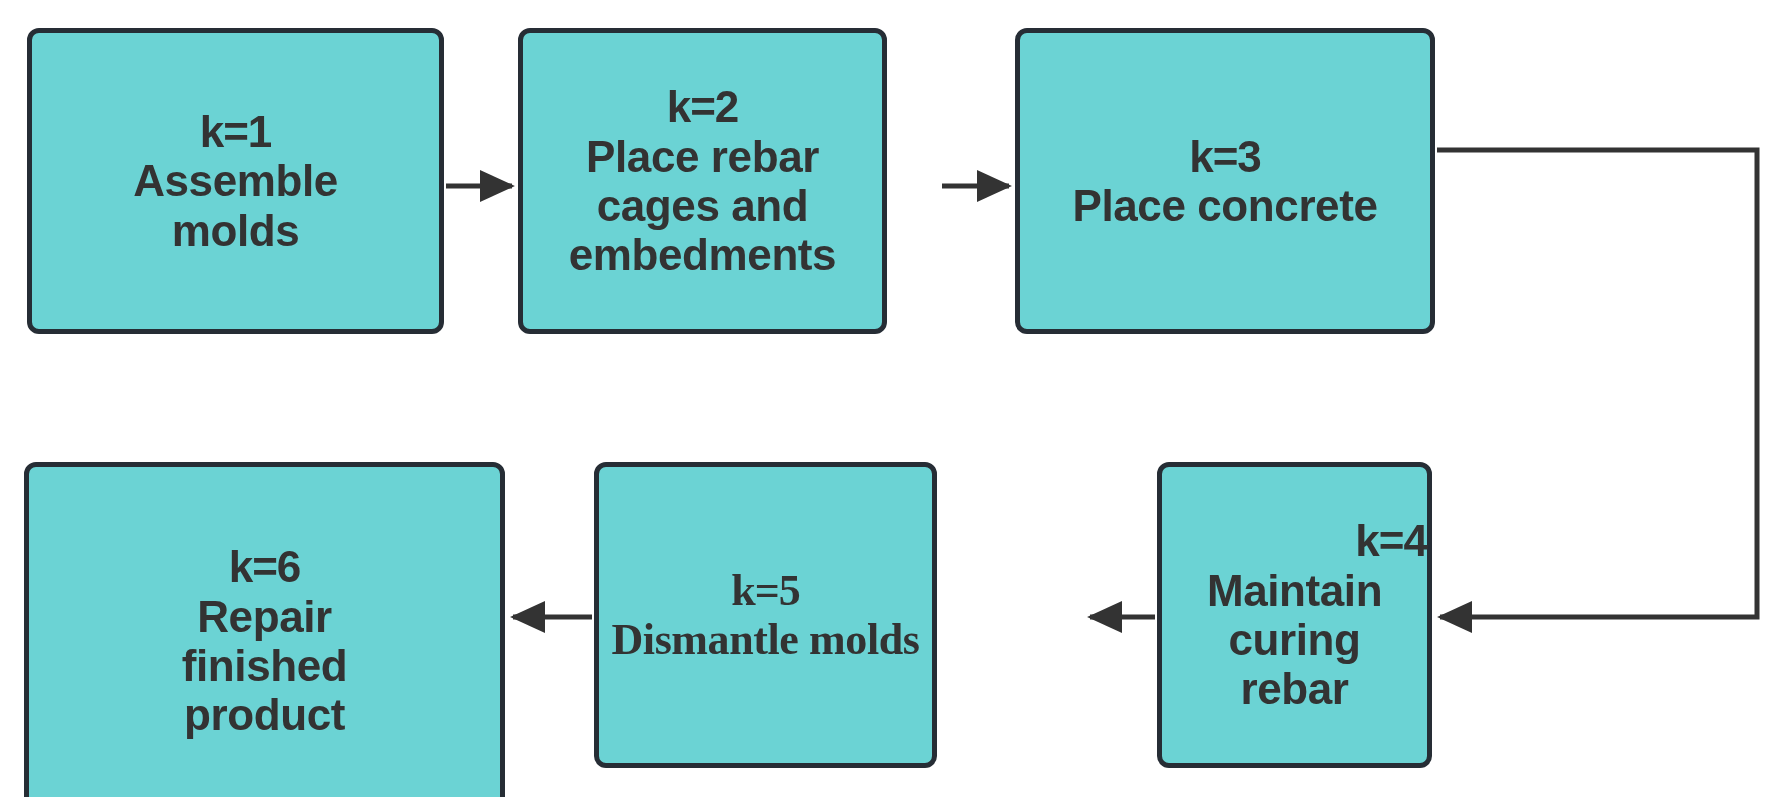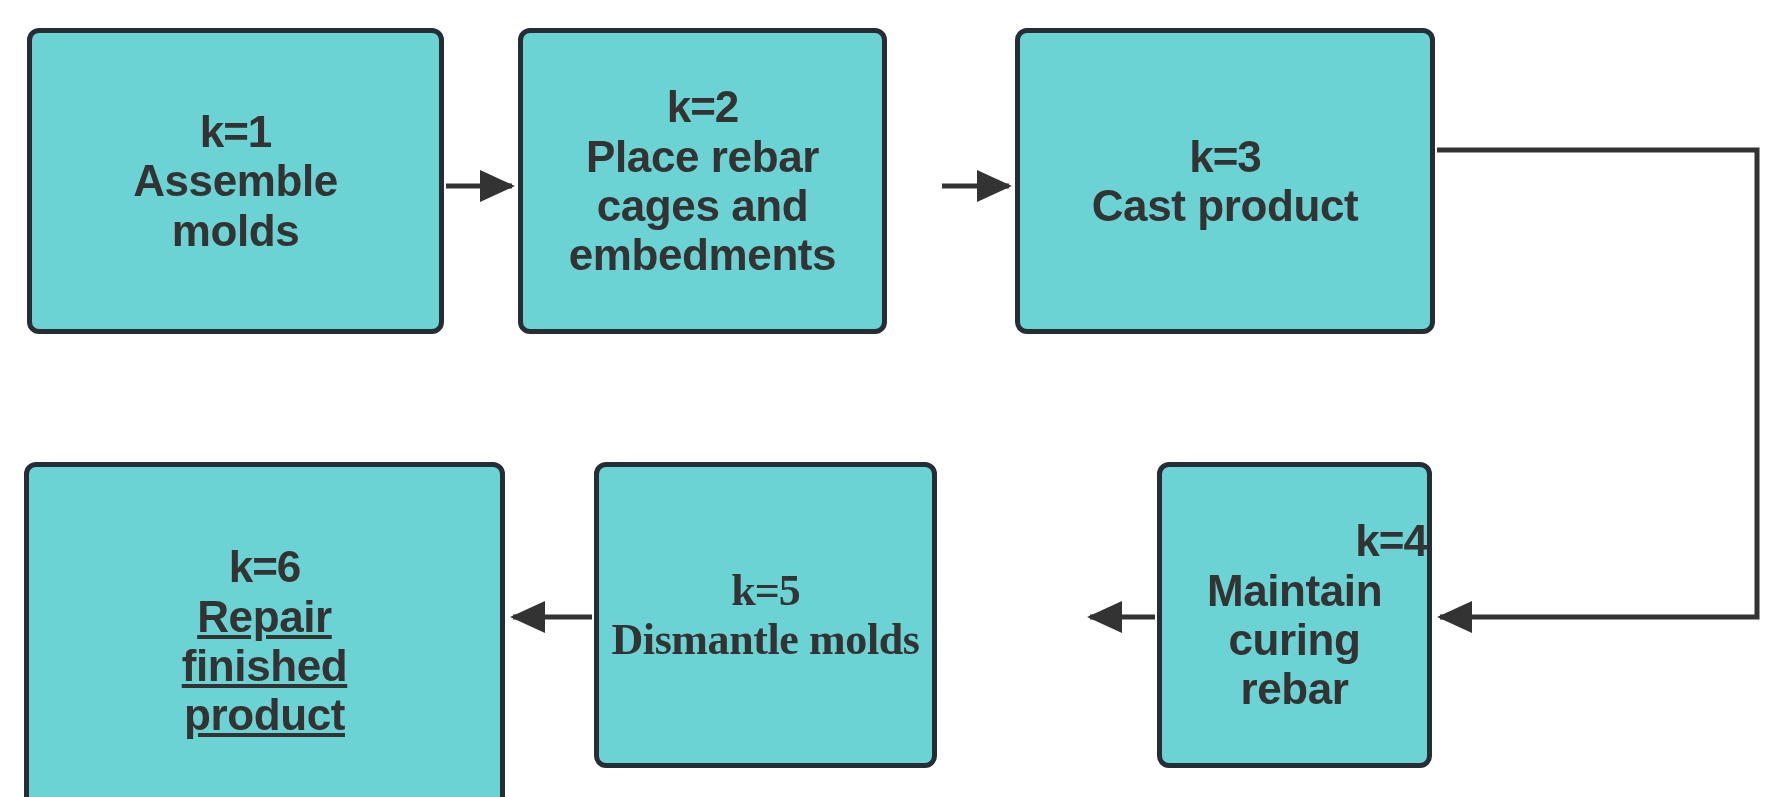--- a/index.html
+++ b/index.html
@@ -58,21 +58,21 @@
   
   #node-k1 { left: 27px;   top: 28px;  width: 417px; height: 306px; text-align: center; }
   #node-k2 { left: 518px;  top: 28px;  width: 369px; height: 306px; }
   #node-k3 { left: 1015px; top: 28px;  width: 420px; height: 306px; }
   
   #node-k6 { left: 24px;   top: 462px; width: 481px; height: 358px; }
   #node-k5 { left: 594px;  top: 462px; width: 343px; height: 306px; font-family: Liberation Serif, serif; }
   #node-k4 { left: 1157px; top: 462px; width: 275px; height: 306px; align-items: flex-end; }
 
   #node-k1 .node-label { max-width: 300px; }
-  #node-k6 .node-label { max-width: 250px; text-decoration: underline; }
+  #node-k6 .node-label { max-width: 250px; }
   #node-k2 .node-label { max-width: 380px; }
   #node-k4 .node-label { max-width: 250px; }
 </style>
 </head>
 <body>
 
 <div id="flow-root">
 
   <svg class="flow-svg" viewBox="0 0 1784 797" width="1784" height="797" xmlns="http://www.w3.org/2000/svg">
     <defs>
@@ -107,21 +107,21 @@
     <div class="node-label">Assemble molds</div>
   </div>
 
   <div class="node" id="node-k2">
     <div class="node-key">k=2</div>
     <div class="node-label">Place rebar cages and embedments</div>
   </div>
 
   <div class="node" id="node-k3">
     <div class="node-key">k=3</div>
-    <div class="node-label">Cast product</div>
+    <div class="node-label">Place concrete</div>
   </div>
 
   <div class="node" id="node-k6">
     <div class="node-key">k=6</div>
     <div class="node-label">Repair finished product</div>
   </div>
 
   <div class="node" id="node-k5">
     <div class="node-key">k=5</div>
     <div class="node-label">Dismantle molds</div>

